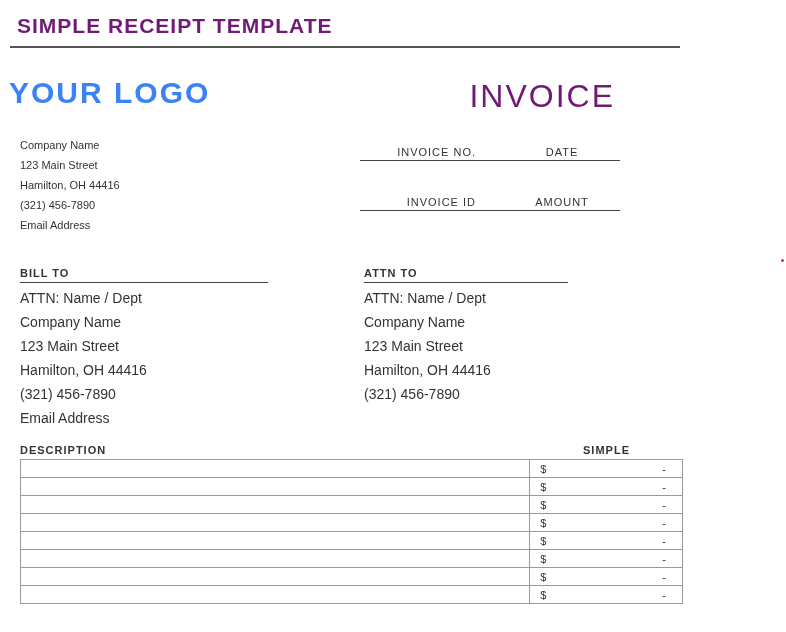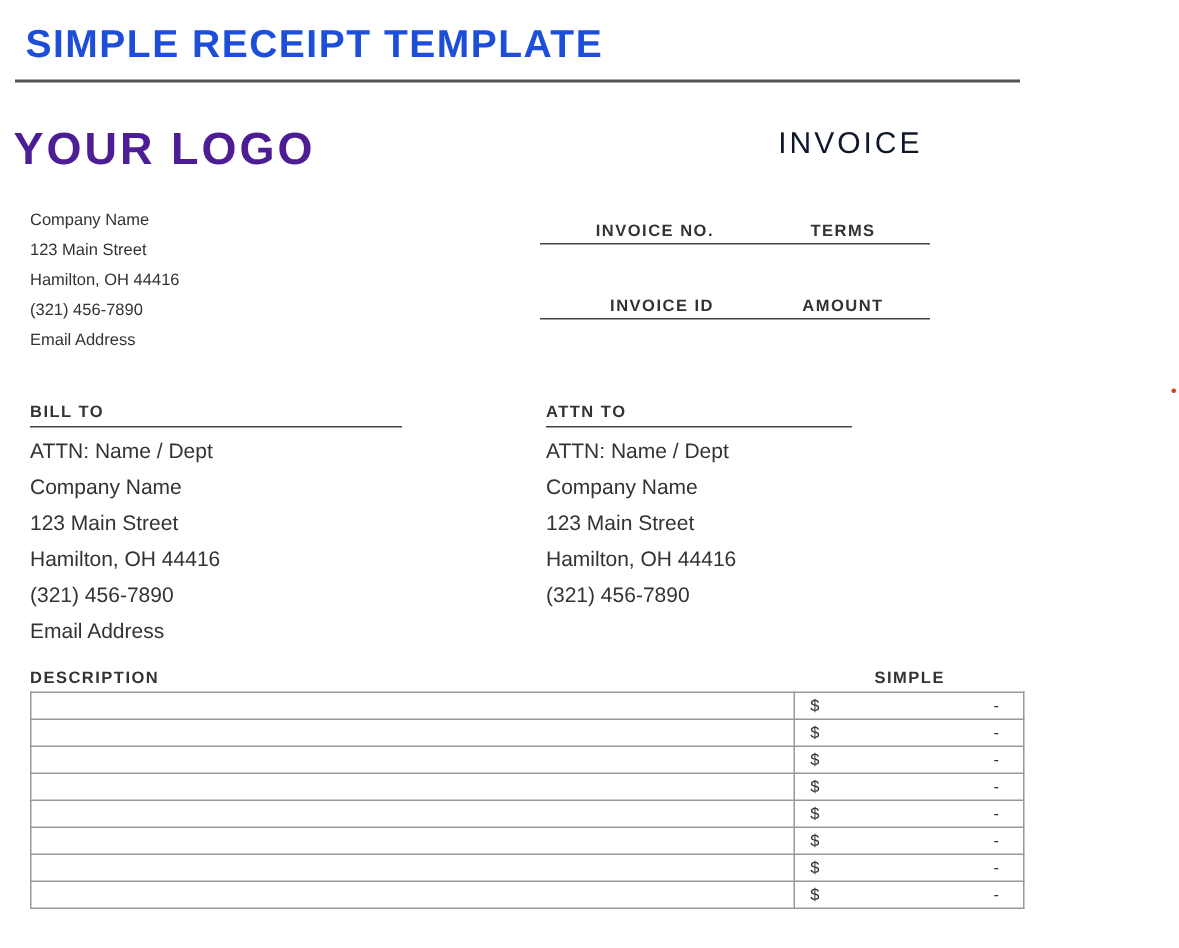--- a/index.html
+++ b/index.html
@@ -6,51 +6,51 @@
     body {
       font-family: "Century Gothic", Futura, Arial, sans-serif;
       font-size: 11px;
       color: #333;
       width: 786px;
       height: 632px;
       background: #fff;
       padding: 14px 10px 0 10px;
     }
     .page-title {
-      font-size: 26px;
+      font-size: 21px;
       font-weight: 600;
       letter-spacing: 1px;
-      color: #1d4ed8;
+      color: #701a75;
       margin-bottom: 8px;
       margin-left: 7px;
     }
     .title-underline {
       border-bottom: 2px solid #555;
       margin-bottom: 28px;
       width: 670px;
     }
     .header-row {
       display: flex;
       justify-content: space-between;
       align-items: flex-start;
       width: 605px;
       margin-bottom: 24px;
     }
     .logo {
       font-size: 30px;
       font-weight: 600;
       letter-spacing: 2px;
-      color: #4c1d95;
+      color: #3b82f6;
       margin-left: -1px;
     }
     .invoice-label {
-      font-size: 20px;
+      font-size: 32px;
       font-weight: 400;
       letter-spacing: 2px;
-      color: #0f172a;
+      color: #701a75;
       margin-top: 2px;
     }
     .info-row {
       display: flex;
       gap: 50px;
       width: 610px;
       margin-bottom: 28px;
     }
     .company-info {
       flex: 0 0 280px;
@@ -67,21 +67,21 @@
     .meta-row {
       display: flex;
       border-bottom: 1px solid #444;
       height: 22px;
       align-items: flex-end;
       padding-bottom: 2px;
     }
     .meta-cell {
       flex: 1;
       font-size: 11px;
-      font-weight: 700;
+      font-weight: 400;
       letter-spacing: 1px;
       text-align: right;
       padding-right: 28px;
     }
     .meta-cell:last-child {
       text-align: center;
       padding-right: 0;
     }
     .meta-spacer {
       height: 28px;
@@ -174,21 +174,21 @@
   <div class="company-info">
     <div>Company Name</div>
     <div>123 Main Street</div>
     <div>Hamilton, OH  44416</div>
     <div>(321) 456-7890</div>
     <div>Email Address</div>
   </div>
   <div class="invoice-meta">
     <div class="meta-row">
       <div class="meta-cell">INVOICE NO.</div>
-      <div class="meta-cell">TERMS</div>
+      <div class="meta-cell">DATE</div>
     </div>
     <div class="meta-spacer"></div>
     <div class="meta-row">
       <div class="meta-cell">INVOICE ID</div>
       <div class="meta-cell">AMOUNT</div>
     </div>
   </div>
 </div>
 
 <div class="addresses-row">

